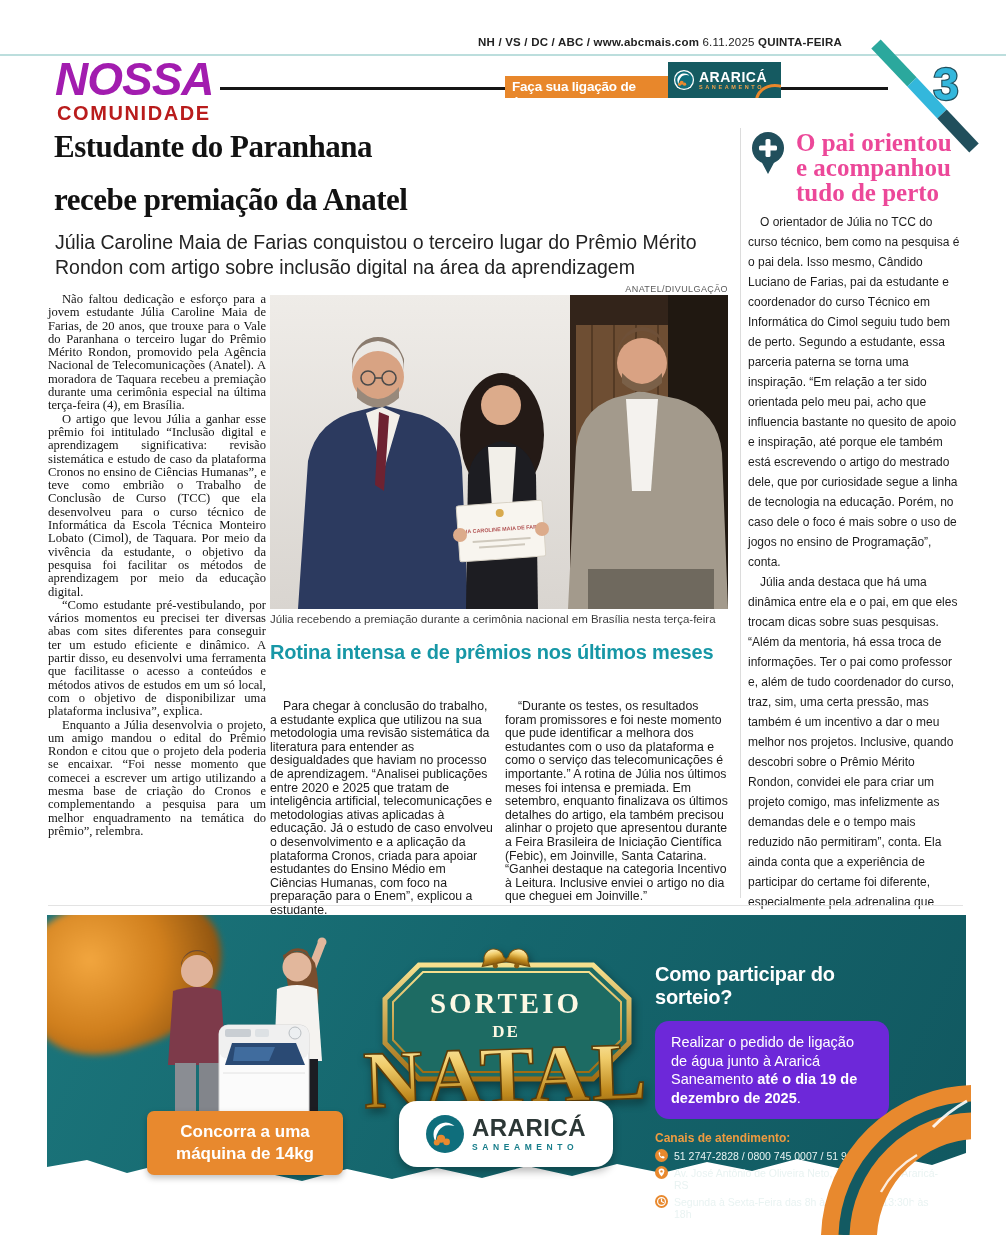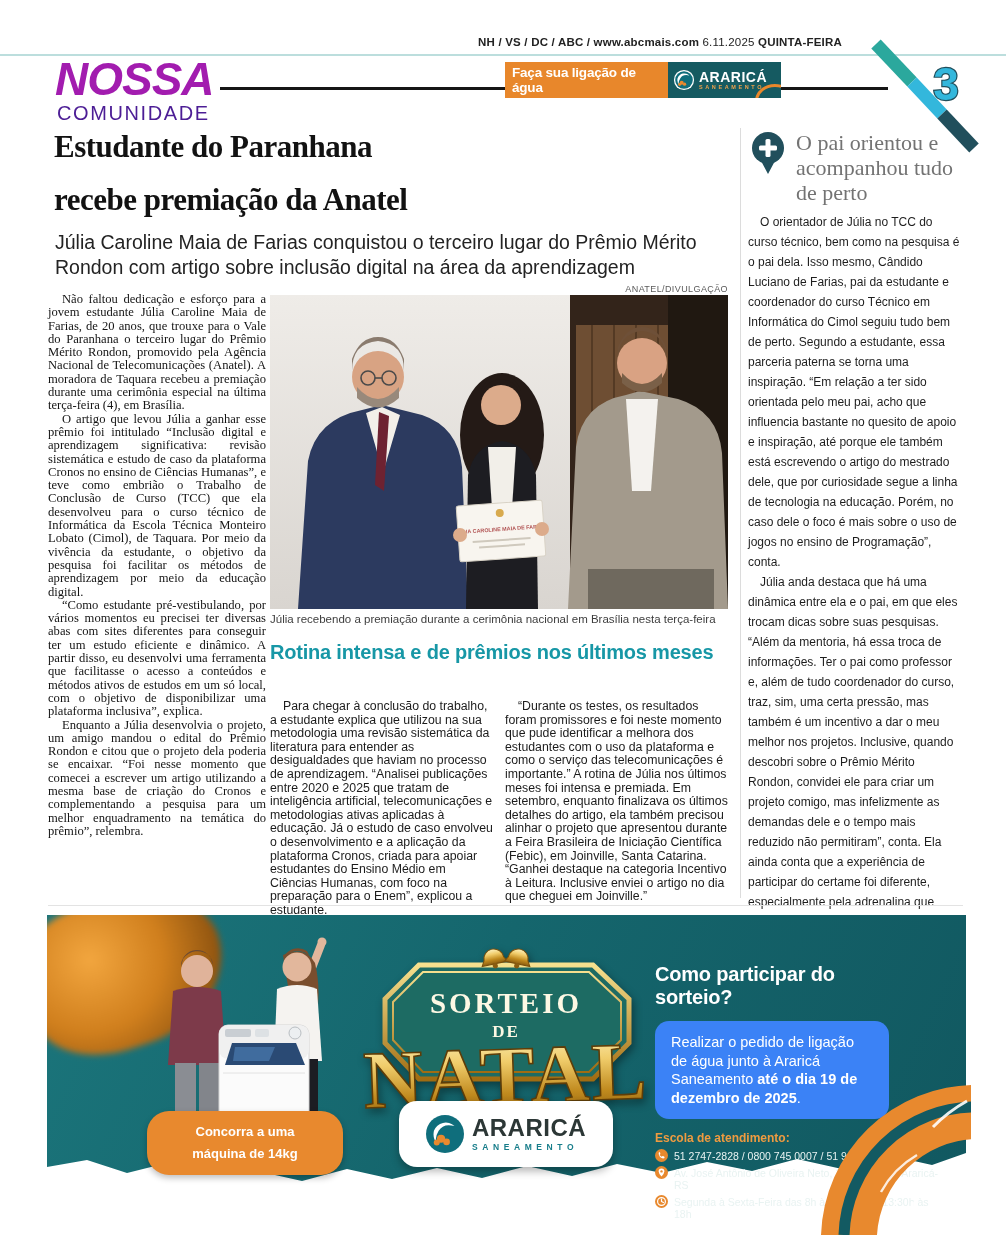--- a/index.html
+++ b/index.html
@@ -7,25 +7,25 @@
   .page { position:relative; width:1006px; height:1240px; background:#fff; overflow:hidden;
           font-family:"Liberation Sans", sans-serif; color:#1a1a1a; }
   .abs { position:absolute; }
   .serif { font-family:"Liberation Serif", serif; }
 
   
   .top-rule { top:54px; left:0; right:0; height:2px; background:#bcdedd; }
   .edition-line { top:36px; left:430px; width:460px; text-align:center; font-size:11.5px; color:#222; letter-spacing:.2px; }
   .edition-line b { font-weight:bold; }
   .masthead-title { top:56px; left:55px; font-size:46px; font-weight:800; color:#a21caf; letter-spacing:-1px; line-height:1;font-style:italic; }
-  .masthead-sub { top:102px; left:57px; font-size:20px; font-weight:400; color:#4c1d95; letter-spacing:1.6px; }
+  .masthead-sub { top:102px; left:57px; font-size:20px; font-weight:700; color:#b91c1c; letter-spacing:1.6px; }
   .mast-rule { top:87px; left:220px; width:668px; height:2.5px; background:#161616; }
 
   .promo-banner { top:62px; left:505px; width:276px; height:36px; display:flex; z-index:3; }
-  .promo-orange { width:163px; background:#e8872b; color:#fff; font-weight:bold; font-size:13.5px; line-height:15px; padding:3px 7px; letter-spacing:-.2px; }
+  .promo-orange { width:163px; background:#e8872b; color:#fff; font-weight:bold; font-size:13.5px; line-height:15px; padding:3px 7px; letter-spacing:-.2px;margin-top:14px; }
   .promo-teal { position:relative; width:113px; background:#155a61; display:flex; align-items:center; padding-left:5px; overflow:hidden; }
   .promo-brand { color:#fff; font-weight:800; font-size:14px; letter-spacing:.5px; line-height:13px; }
   .promo-brand-sub { color:#eda24d; font-size:5.5px; letter-spacing:2.6px; font-weight:bold; }
   .promo-arc { position:absolute; right:-14px; bottom:-20px; width:40px; height:34px; border:3px solid #e8872b; border-radius:50%; }
 
   .corner-ribbon { top:38px; left:868px; width:116px; height:118px; }
   .rule-above-ad { top:905px; left:48px; width:915px; height:1px; background:#e3e3e3; }
 
   
   .headline { top:120px; left:54px; width:690px; font-size:31px; line-height:53px; font-weight:bold; color:#121212; letter-spacing:-.5px; }
@@ -41,44 +41,44 @@
   .photo-caption { top:613px; left:270px; width:458px; font-size:11.5px; color:#3d3d3d; }
   .subsection-title { top:641px; left:270px; width:460px; font-size:20px; font-weight:bold; color:#1797a6; letter-spacing:-.2px; }
   .sub-cols { top:676px; left:270px; width:460px; display:flex; gap:11px; }
   .sub-col { width:224px; font-size:12.3px; line-height:13.6px; color:#1c1c1c; }
   .sub-col p { text-indent:13px;margin-top:24px; }
 
   .v-divider { top:128px; left:740px; width:1px; height:770px; background:#dcdcdc; }
 
   
   .sidebar-head { top:130px; left:748px; width:215px; display:flex; gap:8px; }
-  .sidebar-title { font-family:"Liberation Serif", serif; font-size:22px; line-height:25px; font-weight:400; color:#737373; width:158px; }
+  .sidebar-title { font-family:"Liberation Serif", serif; font-size:25px; line-height:25px; font-weight:700; color:#ec4899; width:158px; }
   .sidebar-body { top:212px; left:748px; width:212px; font-size:12px; line-height:20px; color:#1e1e1e; }
   .sidebar-body p { text-indent:12px; }
 
   
   .ad { top:915px; left:47px; width:919px; height:325px; }
   .ad-teal { position:absolute; top:0; left:0; width:919px; height:280px;
     background:linear-gradient(115deg,#1b757b 0%, #15666d 45%, #115860 100%);
     clip-path:polygon(0 0,919px 0,919px 238px,885px 250px,840px 240px,795px 254px,750px 244px,705px 256px,660px 247px,615px 258px,570px 249px,525px 261px,480px 251px,435px 263px,390px 253px,345px 264px,300px 254px,255px 266px,210px 256px,165px 260px,120px 248px,80px 258px,40px 245px,0 252px); }
   .ad-ornament { position:absolute; top:-18px; left:-22px; width:200px; height:150px;
     background:radial-gradient(circle at 35% 35%, #f2a63f 0%, #d07f1d 45%, #8f5410 80%);
     border-radius:38% 62% 55% 45% / 45% 50% 60% 40%; filter:blur(3px); transform:rotate(-18deg); }
   .ad-people { position:absolute; top:18px; left:88px; width:250px; height:258px; }
-  .prize-box { position:absolute; top:196px; left:100px; width:196px; height:64px; background:#e8892e; border-radius:22px;
-    display:flex; flex-direction:column; align-items:center; justify-content:center; color:#fff; font-weight:bold; font-size:13px; line-height:22px; box-shadow:0 3px 6px rgba(0,0,0,.25); }
+  .prize-box { position:absolute; top:196px; left:100px; width:196px; height:64px; background:#e8892e; border-radius:7px;
+    display:flex; flex-direction:column; align-items:center; justify-content:center; color:#fff; font-weight:bold; font-size:17px; line-height:22px; box-shadow:0 3px 6px rgba(0,0,0,.25); }
   .emblem { position:absolute; top:26px; left:298px; width:322px; height:182px; filter:drop-shadow(2px 4px 4px rgba(0,0,0,.4)); }
   .brand-pill { position:absolute; top:186px; left:352px; width:214px; height:66px; background:#fff; border-radius:18px;
     display:flex; align-items:center; justify-content:center; gap:8px; box-shadow:0 4px 8px rgba(0,0,0,.3); }
   .brand-pill .nm { line-height:1; }
   .brand-name { font-size:24px; font-weight:800; color:#2c3736; letter-spacing:.5px; }
   .brand-sub { font-size:8.5px; font-weight:bold; color:#177d8a; letter-spacing:4.6px; margin-top:3px; }
   .ad-right { position:absolute; top:48px; left:608px; width:240px; }
   .ad-heading { color:#fff; font-weight:bold; font-size:20px; letter-spacing:-.2px; }
-  .ad-orange-box { margin-top:12px; width:234px; background:#3b82f6; border-radius:14px; padding:12px 16px; color:#fff; font-size:14.5px; line-height:18.5px; }
+  .ad-orange-box { margin-top:12px; width:234px; background:#6d28d9; border-radius:14px; padding:12px 16px; color:#fff; font-size:14.5px; line-height:18.5px; }
   .ad-orange-box b { font-weight:bold; }
   .channels-label { margin-top:12px; color:#ef9b40; font-weight:bold; font-size:12px; }
   .contact-row { display:flex; align-items:flex-start; gap:6px; margin-top:5px; color:#e9f3f2; font-size:10.5px; line-height:12px; width:290px; }
   .contact-row svg { flex:0 0 auto; margin-top:-1px; }
   .swirl { position:absolute; top:112px; left:634px; width:290px; height:208px; }
 </style>
 </head>
 <body>
 
 <div class="page">
@@ -320,21 +320,21 @@
         <div class="brand-name">ARARICÁ</div>
         <div class="brand-sub">SANEAMENTO</div>
       </div>
     </div>
 
     <div class="ad-right">
       <div class="ad-heading">Como participar do sorteio?</div>
       <div class="ad-orange-box">
         <span>Realizar o pedido de ligação de água junto à Araricá Saneamento </span><b>até o dia 19 de dezembro de 2025</b><span>.</span>
       </div>
-      <div class="channels-label">Escola de atendimento:</div>
+      <div class="channels-label">Canais de atendimento:</div>
       <div class="contact-row">
         <svg width="13" height="13" viewBox="0 0 12 12">
           <circle cx="6" cy="6" r="6" fill="#e8892e"></circle>
           <path d="M3.6,3.1 q-1.1,2 1,4.3 q2.3,2.1 4.3,1 l-0.4-1.5 -1.5-0.4 -0.7,0.7 q-1.4,-0.7 -2,-2 l0.7,-0.7 -0.4,-1.5 z" fill="#fff"></path>
         </svg>
         <span>51 2747-2828 / 0800 745 0007 / 51 9 9947-2763</span>
       </div>
       <div class="contact-row">
         <svg width="13" height="13" viewBox="0 0 12 12">
           <circle cx="6" cy="6" r="6" fill="#e8892e"></circle>

